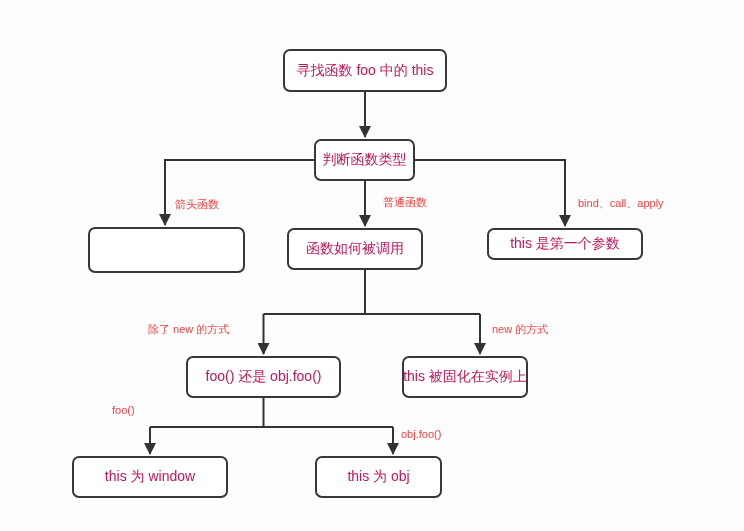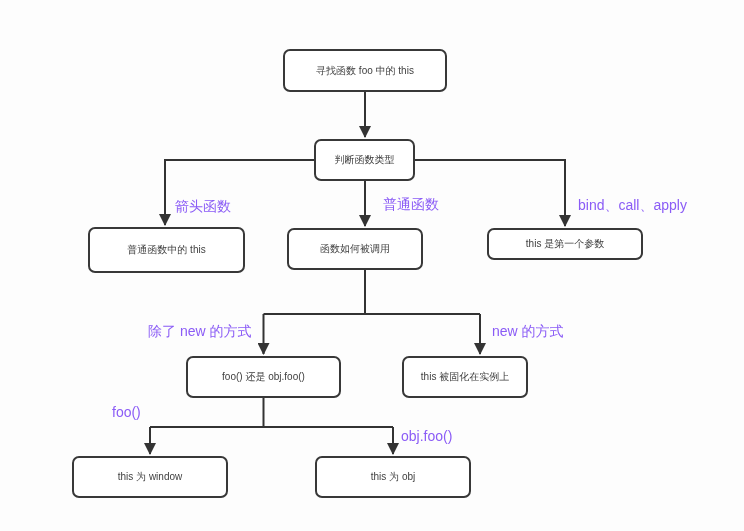--- a/index.html
+++ b/index.html
@@ -25,31 +25,31 @@
   .node {
     position: absolute;
     box-sizing: border-box;
     background: #ffffff;
     border: 2px solid #383838;
     border-radius: 7px;
     display: flex;
     flex-direction: column;
     align-items: center;
     justify-content: center;
-    font-size: 10px;
+    font-size: 14px;
     line-height: 1.4;
-    color: #404040;
+    color: #be185d;
     text-align: center;
     white-space: nowrap;
     padding: 0 4px;
   }
   .edge-label {
     position: absolute;
-    font-size: 14px;
-    color: #8b5cf6;
+    font-size: 11px;
+    color: #ef4444;
     white-space: nowrap;
     line-height: 1;
   }
 </style>
 </head>
 <body>
 
 <div class="stage">
 
   <svg class="wires" width="744" height="531" viewBox="0 0 744 531" fill="none" stroke="#333333" stroke-width="2">
@@ -76,34 +76,33 @@
     <path d="M150,427 L393,427"></path>
     <path d="M150,427 L150,454" marker-end="url(#arw)"></path>
     <path d="M393,427 L393,454" marker-end="url(#arw)"></path>
   </svg>
 
   <div class="node" style="left:283px; top:49px;  width:164px; height:43px;">寻找函数 foo 中的 this</div>
 
   <div class="node" style="left:314px; top:139px; width:101px; height:42px;">判断函数类型</div>
 
   <div class="node" style="left:88px;  top:227px; width:157px; height:46px;">
-    <span>普通函数中的 this</span>
   </div>
 
   <div class="node" style="left:287px; top:228px; width:136px; height:42px;">函数如何被调用</div>
 
   <div class="node" style="left:487px; top:228px; width:156px; height:32px;">this 是第一个参数</div>
 
   <div class="node" style="left:186px; top:356px; width:155px; height:42px;">foo() 还是 obj.foo()</div>
 
   <div class="node" style="left:402px; top:356px; width:126px; height:42px;">this 被固化在实例上</div>
 
   <div class="node" style="left:72px;  top:456px; width:156px; height:42px;">this 为 window</div>
 
-  <div class="node" style="left:315px; top:456px; width:156px; height:42px;">this 为 obj</div>
+  <div class="node" style="left:315px; top:456px; width:127px; height:42px;">this 为 obj</div>
 
   <span class="edge-label" style="left:175px; top:199px;">箭头函数</span>
 
   <span class="edge-label" style="left:383px; top:197px;text-align:right;">普通函数</span>
 
   <span class="edge-label" style="left:578px; top:198px;text-align:center;">bind、call、apply</span>
 
   <span class="edge-label" style="left:148px; top:324px;">除了 new 的方式</span>
 
   <span class="edge-label" style="left:492px; top:324px;">new 的方式</span>

